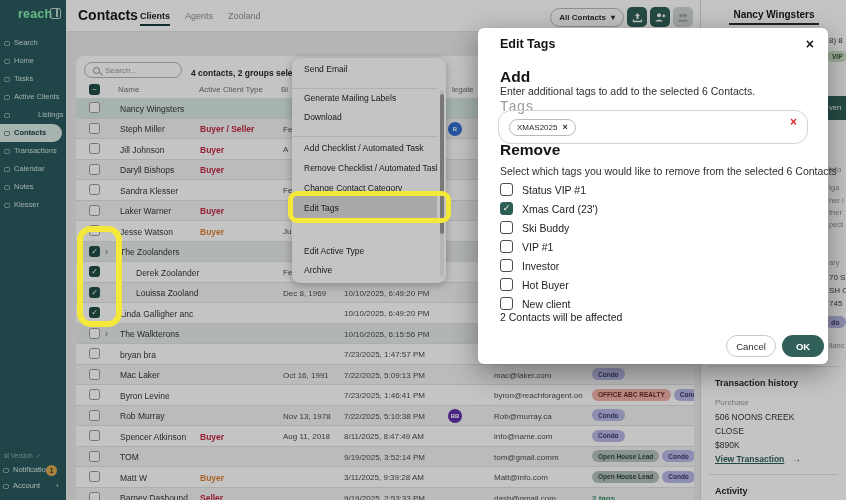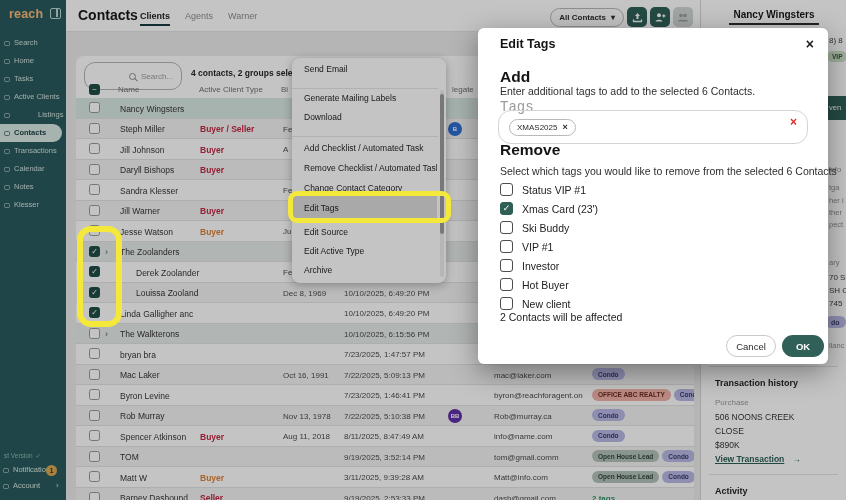--- a/index.html
+++ b/index.html
@@ -3,21 +3,21 @@
 <meta charset="utf-8">
 <style>
   html,body{margin:0;padding:0;background:#555;}
   #app{position:relative;width:846px;height:500px;overflow:hidden;background:#ececec;
        font-family:"Liberation Sans",sans-serif;-webkit-font-smoothing:antialiased;}
   #app *{box-sizing:border-box;}
 
   
   .sidebar{position:absolute;left:0;top:0;width:66px;height:500px;background:#27595d;z-index:2;}
   .logo-row{position:absolute;left:0;top:0;width:66px;height:28px;}
-  .logo{position:absolute;left:9px;top:7px;font-size:12.5px;font-weight:bold;color:#fdba74;letter-spacing:.2px;}
+  .logo{position:absolute;left:18px;top:7px;font-size:12.5px;font-weight:bold;color:#86efac;letter-spacing:.2px;}
   .collapse{position:absolute;right:5px;top:8px;width:11px;height:11px;border:1.4px solid #bcd6d0;border-radius:2px;}
   .collapse:after{content:"";position:absolute;left:5.2px;top:0;width:1.4px;height:8.2px;background:#bcd6d0;}
   #side-nav{position:absolute;left:0;top:34px;width:66px;}
   .side-item{position:relative;height:18px;line-height:18px;font-size:7.5px;color:#cde0db;
              padding-left:14px;white-space:nowrap;cursor:pointer;}
   .side-item .ic{position:absolute;left:4px;top:6.5px;width:5.5px;height:5.5px;
                  border:1px solid rgba(255,255,255,.45);border-radius:1.5px;}
   .side-item.active{background:#d8e9e3;color:#163b3d;font-weight:bold;width:62px;
                     border-radius:0 12px 12px 0;}
   .side-item.active .ic{border-color:rgba(20,60,62,.6);}
@@ -41,22 +41,22 @@
   .filter-pill{height:19px;border:1px solid #b9b9b9;border-radius:11px;background:#fdfdfd;
                display:flex;align-items:center;gap:5px;padding:0 8px;font-size:8px;font-weight:bold;color:#2c2c2c;}
   .sq{width:20px;height:20px;border:none;border-radius:5px;background:#2d5f57;color:#fff;
       display:flex;align-items:center;justify-content:center;padding:0;cursor:pointer;}
   .sq.disabled{background:#d2d6d4;}
   .sq svg{display:block;}
 
   
   .card{position:absolute;left:76px;top:56px;width:618px;height:444px;background:#fff;
         border-radius:8px 8px 0 0;overflow:hidden;z-index:1;}
-  .search-pill{position:absolute;left:8px;top:6px;width:98px;height:28px;border:1px solid #b5b5b5;
-               border-radius:11px;display:flex;align-items:center;gap:5px;padding:0 8px;justify-content:flex-end;}
+  .search-pill{position:absolute;left:8px;top:6px;width:98px;height:16px;border:1px solid #b5b5b5;
+               border-radius:11px;display:flex;align-items:center;gap:5px;padding:0 8px;}
   .mag{position:relative;width:7px;height:7px;border:1.3px solid #8a8a8a;border-radius:50%;flex:none;}
   .mag:after{content:"";position:absolute;left:4.5px;top:5px;width:3.5px;height:1.3px;background:#8a8a8a;transform:rotate(45deg);}
   .ph{font-size:8px;color:#9a9a9a;}
   .sel-text{position:absolute;left:115px;top:12px;font-size:8.5px;font-weight:bold;color:#262626;}
   .thead{position:absolute;left:0;top:26px;width:618px;height:16px;font-size:8px;color:#6f6f6f;}
   .thead .hl{position:absolute;top:3px;white-space:nowrap;}
   .cb{position:absolute;width:11px;height:11px;border:1.2px solid #979797;border-radius:2.5px;background:#fff;
       font-size:8px;line-height:9px;text-align:center;color:#fff;cursor:pointer;}
   .cb.on{background:#1d4b45;border-color:#1d4b45;}
   #rows{position:absolute;left:0;top:42px;width:618px;}
@@ -183,21 +183,21 @@
         <span class="chev">›</span>
       </div>
     </div>
   </aside>
 
   <header class="topbar">
     <h1 class="page-title">Contacts</h1>
     <div id="tabs">
         <div class="tab active">Clients</div>
         <div class="tab">Agents</div>
-        <div class="tab">Warner</div>
+        <div class="tab">Zooland</div>
       </div>
     <div class="top-controls">
       <div class="filter-pill">
         <span>All Contacts</span>
         <span>▾</span>
       </div>
       <button class="sq">
         <span>
             <svg width="11" height="11" viewBox="0 0 11 11">
               <path d="M5.5 1 L8 4 H6.5 V7 H4.5 V4 H3 Z" fill="#fff"></path>
@@ -263,21 +263,21 @@
           <div class="nm">Daryll Bishops</div>
           <div class="ty red">Buyer</div>
         </div>
         <div class="row g0" style="top: 82px;">
           <div class="cb"></div>
           <div class="nm">Sandra Klesser</div>
           <div class="bd">Fe</div>
         </div>
         <div class="row g1" style="top: 102.5px;">
           <div class="cb"></div>
-          <div class="nm">Jill Warner</div>
+          <div class="nm">Laker Warner</div>
           <div class="ty red">Buyer</div>
         </div>
         <div class="row g0" style="top: 123px;">
           <div class="cb"></div>
           <div class="nm">Jesse Watson</div>
           <div class="ty orange">Buyer</div>
           <div class="bd">Ju</div>
         </div>
         <div class="row grp" style="top: 143.5px;">
           <div class="cb on">✓</div>
@@ -419,21 +419,20 @@
   </div>
 
   <div class="menu" id="menu">
       <div class="mi" style="top: 3px;">Send Email</div>
       <div class="mi" style="top: 32px;">Generate Mailing Labels</div>
       <div class="mi" style="top: 51px;">Download</div>
       <div class="mi" style="top: 82px;">Add Checklist / Automated Task</div>
       <div class="mi" style="top: 102px;">Remove Checklist / Automated Task</div>
       <div class="mi" style="top: 122px;">Change Contact Category</div>
       <div class="mi hl" style="top: 137px;">Edit Tags</div>
-      <div class="mi" style="top: 166px;">Edit Source</div>
       <div class="mi" style="top: 185px;">Edit Active Type</div>
       <div class="mi" style="top: 204px;">Archive</div>
       <div class="mdiv" style="top: 30px;"></div>
       <div class="mdiv" style="top: 78px;"></div>
       <div class="mtrack"></div>
       <div class="mthumb"></div>
     </div>
 
   <div class="overlay"></div>
 

